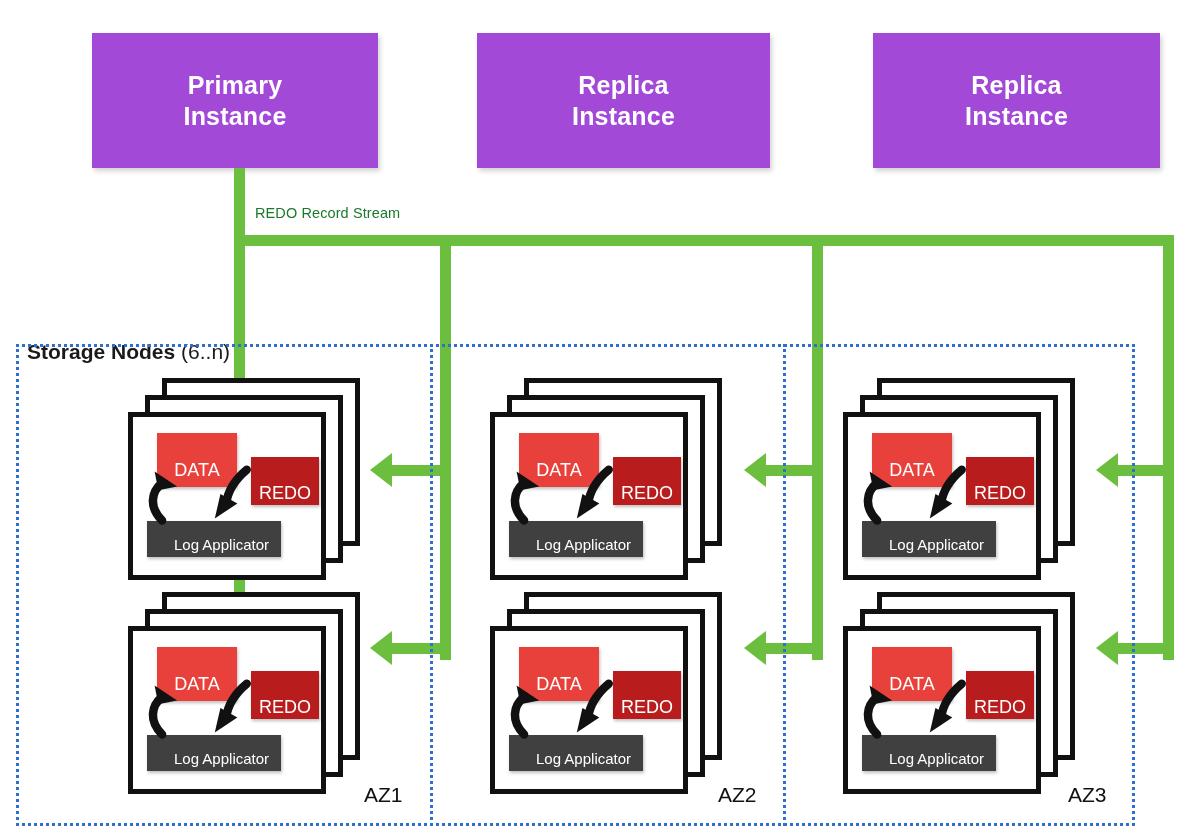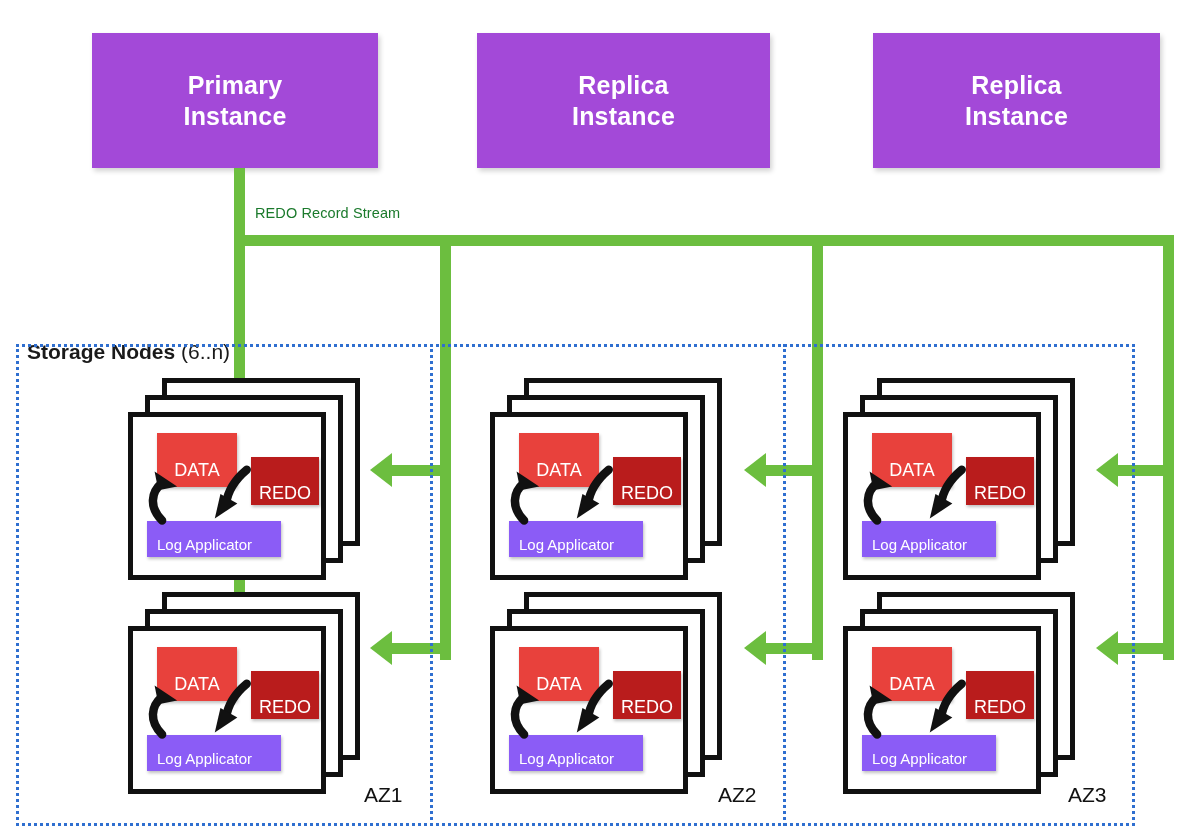--- a/index.html
+++ b/index.html
@@ -127,26 +127,26 @@
     width: 68px; height: 48px;
     background: #b91c1c;
     font-size: 18px;
     align-items: flex-end;
     padding-bottom: 1px;
     box-sizing: border-box;
   }
   .chip-log {
     left: 14px; top: 104px;
     width: 134px; height: 36px;
-    background: #8b5cf6;
+    background: #404040;
     font-size: 15px;
     align-items: flex-end;
     padding-bottom: 4px;
     justify-content: flex-start;
-    padding-left: 10px;
+    padding-left: 27px;
     box-sizing: border-box;
   }
   .card-arrows {
     position: absolute;
     left: 0; top: 0;
     width: 100%; height: 100%;
     pointer-events: none;
   }
 </style>
 </head>

